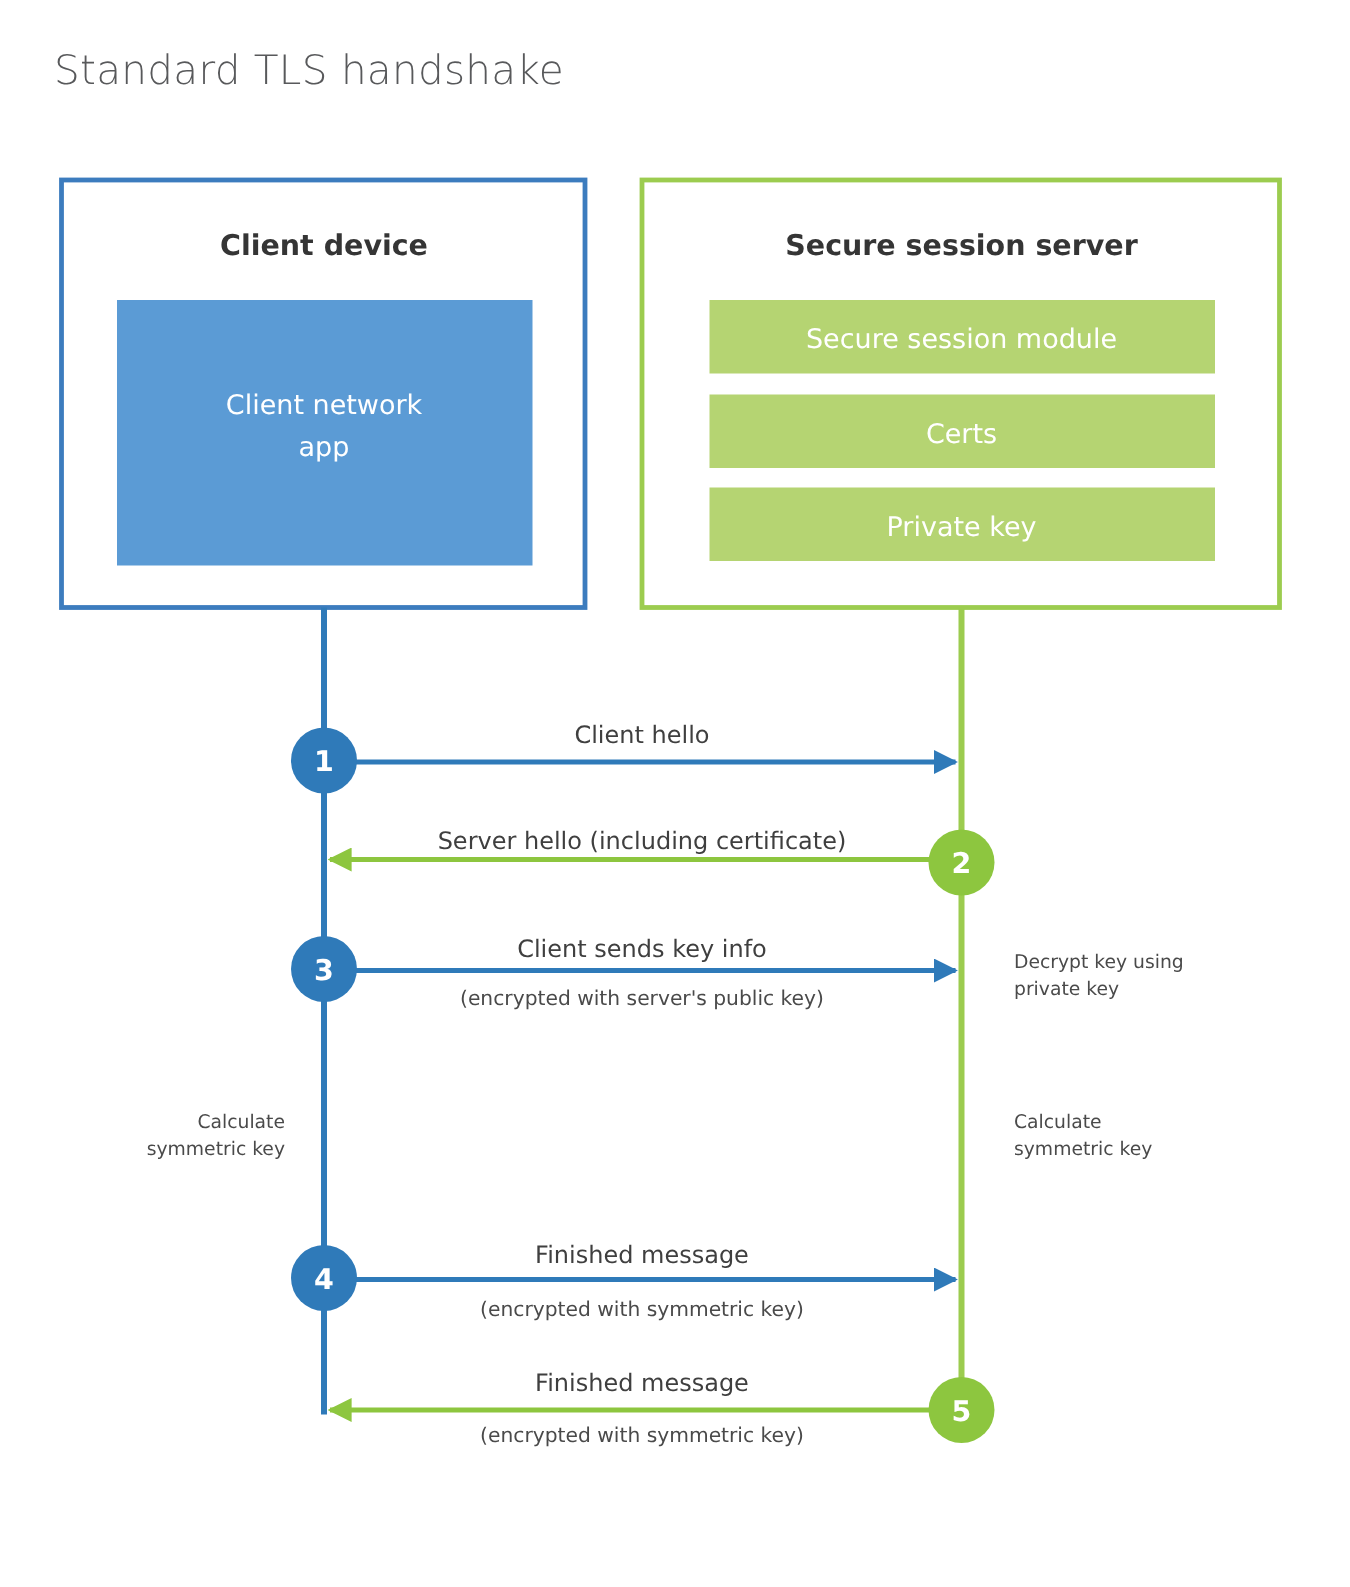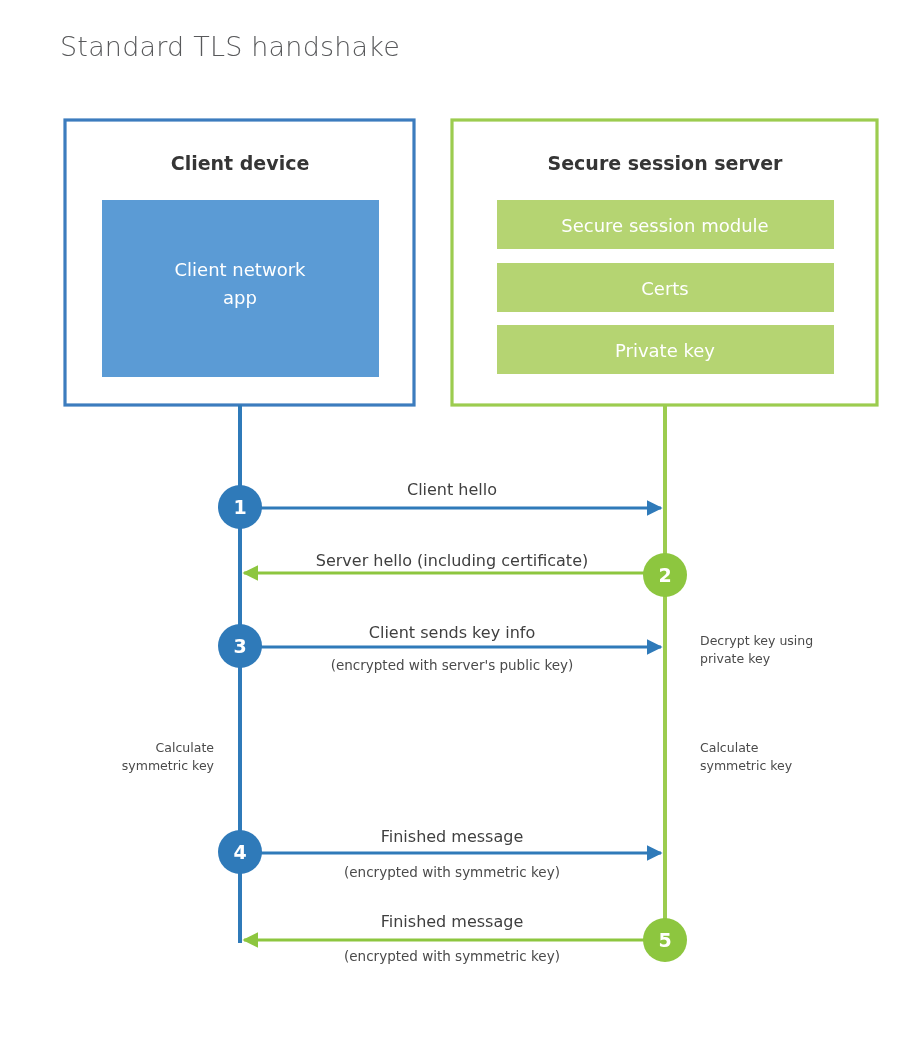--- a/index.html
+++ b/index.html
@@ -15,21 +15,20 @@
     overflow: hidden;
     font-family: "DejaVu Sans", "Liberation Sans", sans-serif;
     color: #404040;
   }
   #diagram-root {
     position: absolute;
     left: 0;
     top: 0;
     width: 756px;
     height: 1058px;
-    padding-left: 24px;
   }
   .page-title {
     font-size: 27px;
     font-weight: 300;
     fill: #58595b;
     letter-spacing: 0.2px;
   }
   .panel-title {
     font-size: 19px;
     font-weight: 700;

